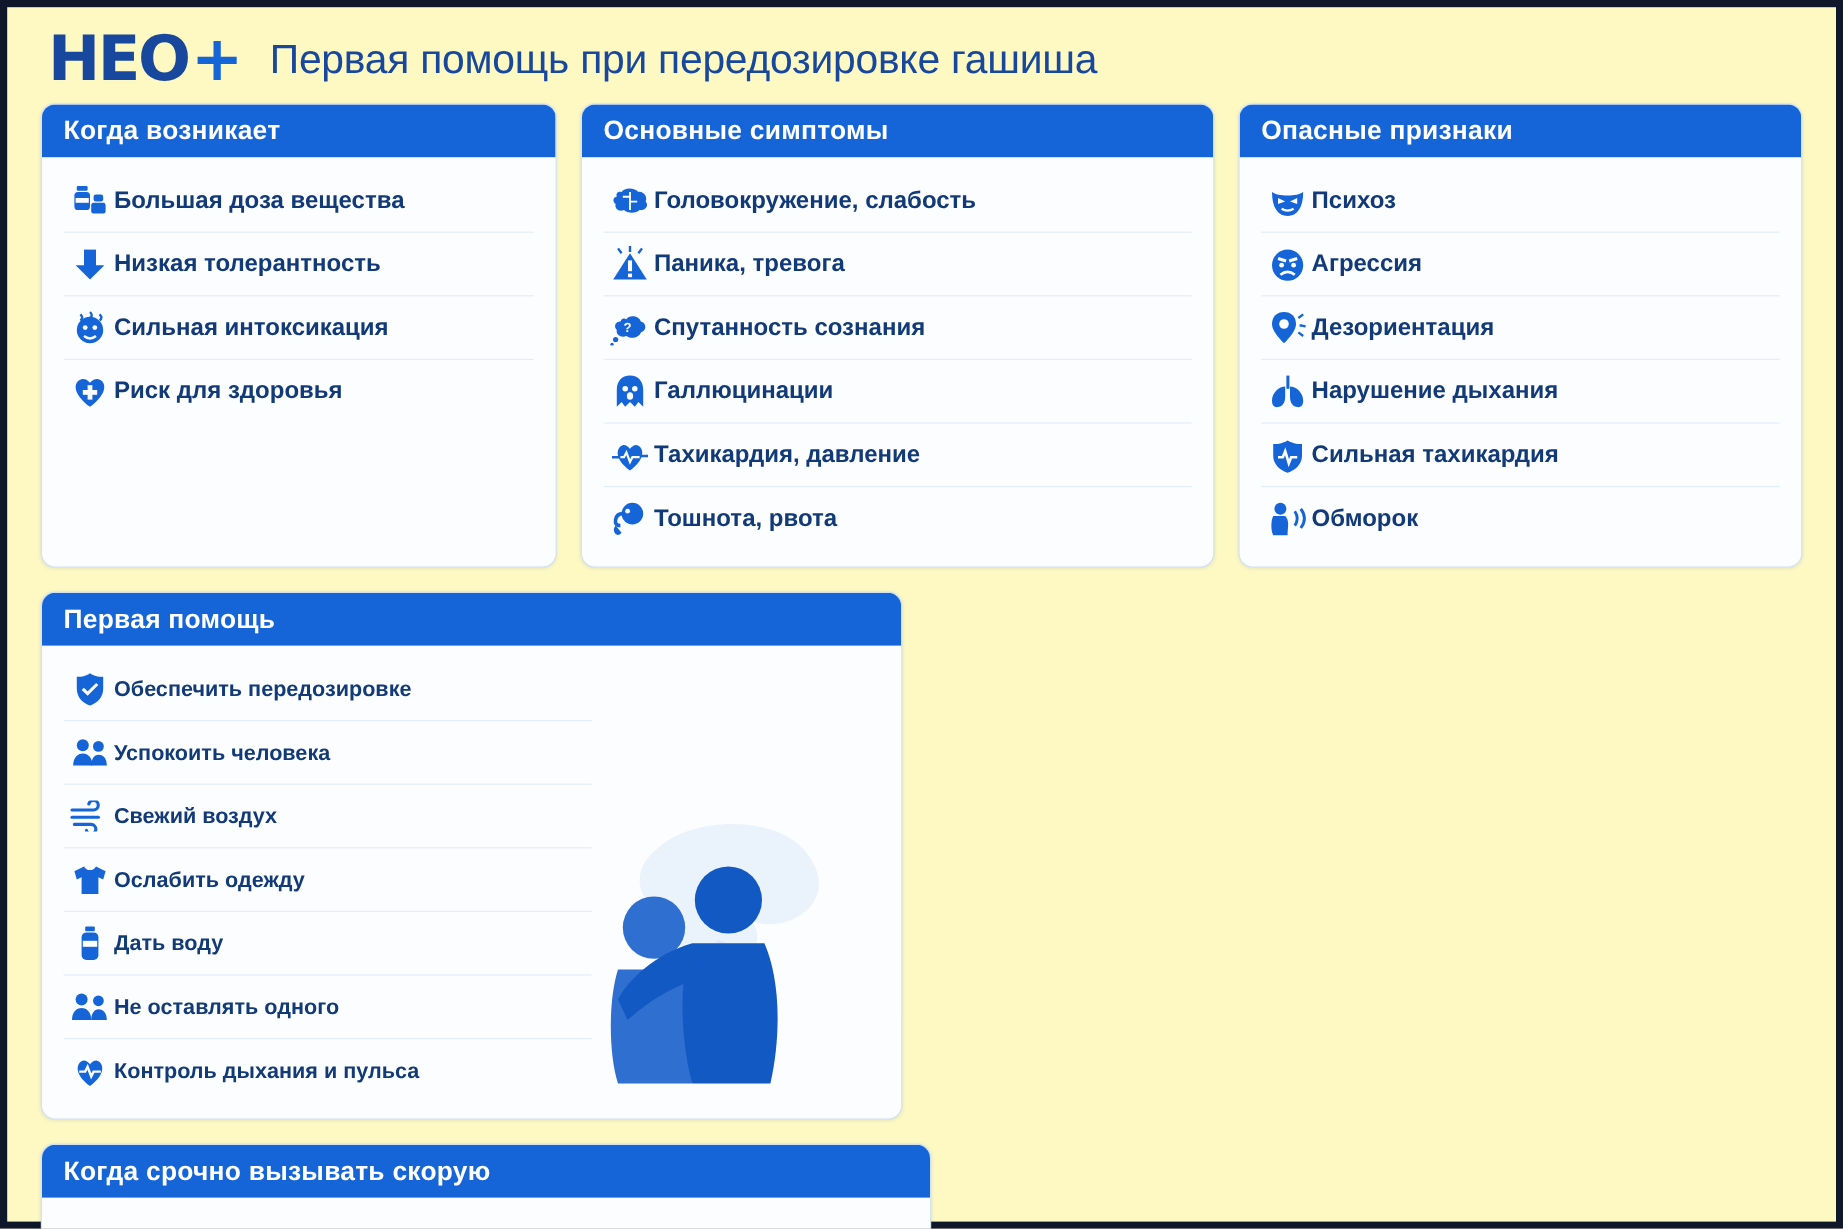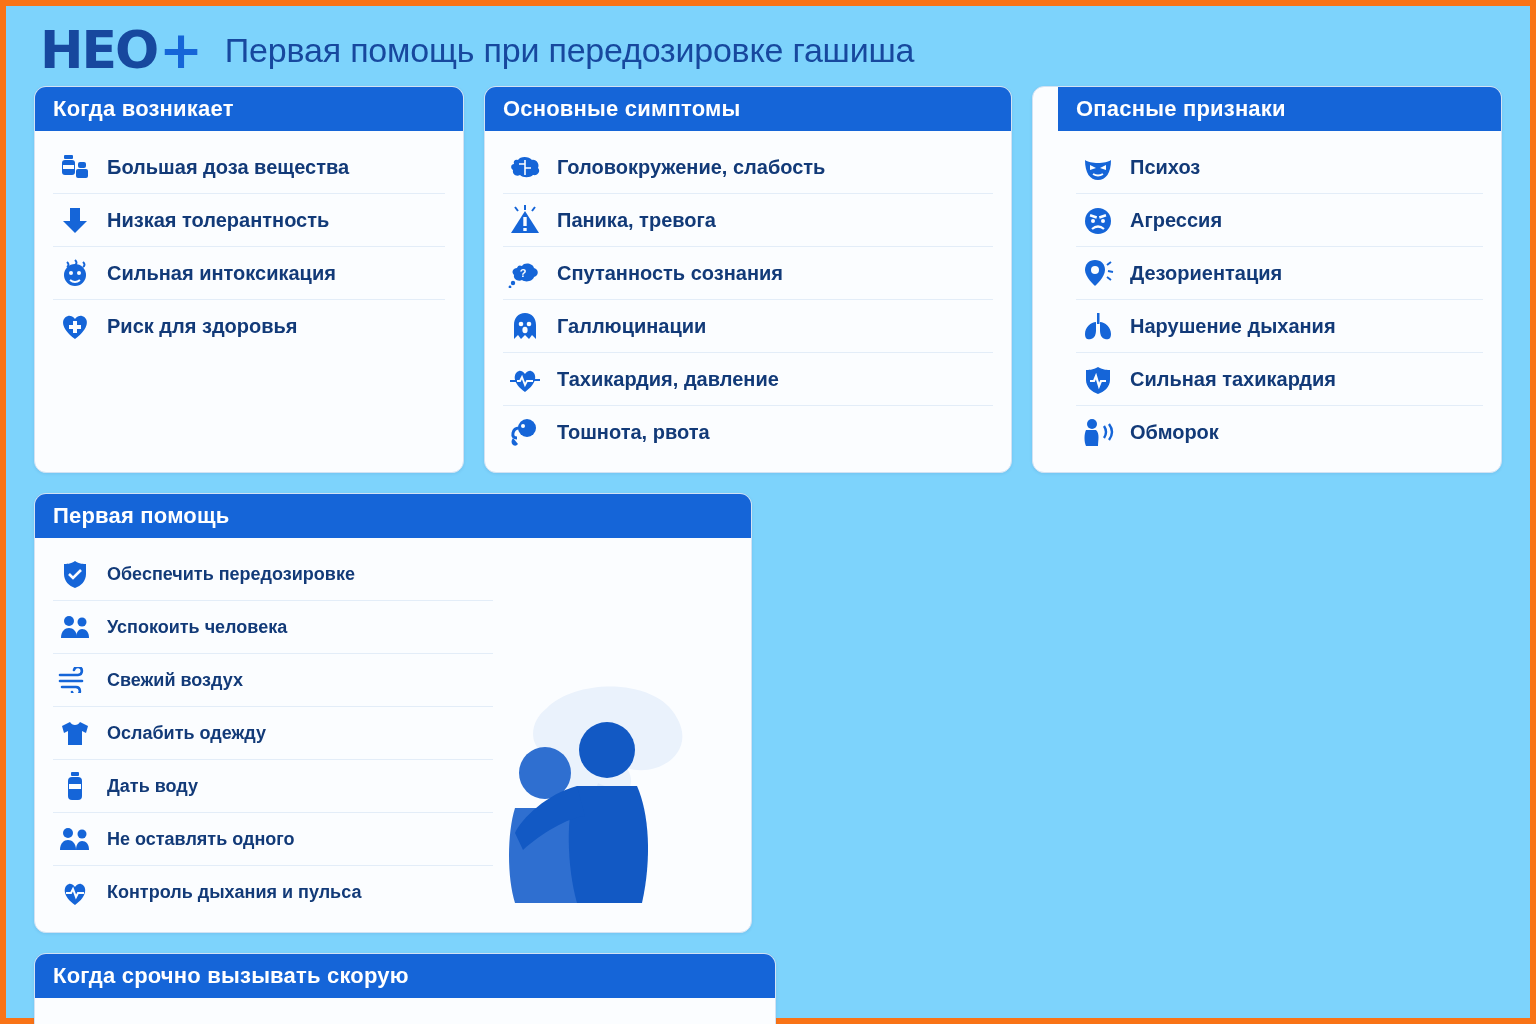--- a/index.html
+++ b/index.html
@@ -6,22 +6,22 @@
   body{
     width:1536px;height:1024px;
     background:#eef3fa;
     font-family:"Liberation Sans", sans-serif;
     overflow:hidden;
   }
   .page{
     position:relative;
     width:1536px;height:1024px;
     box-sizing:border-box;
-    border:6px solid #f97316;
-    background:#7dd3fc;
+    border:6px solid #0f172a;
+    background:#fef9c3;
   }
   
   .header{
     display:flex;align-items:center;gap:24px;
     padding:14px 0 6px 34px;
   }
   .logo{
     display:flex;align-items:center;
     font-size:52px;font-weight:bold;
     color:#17489e;letter-spacing:-2px;
@@ -48,41 +48,41 @@
   }
   .card-head{
     background:#1565d8;
     color:#ffffff;
     font-size:22px;font-weight:bold;
     padding:9px 18px;
     letter-spacing:.2px;
   }
   .card-body{padding:10px 18px 14px 18px;}
   .row{
-    display:flex;align-items:center;gap:12px;
+    display:flex;align-items:center;
     padding:7px 0 7px 2px;
     border-bottom:1px solid #e3edf8;
     min-height:38px;
   }
   .row:last-child{border-bottom:none;}
   .row .label{
     font-size:20px;font-weight:bold;color:#123a78;
     line-height:1.15;
   }
   .row .label.small{font-size:18px;}
   .ico{
     width:40px;min-width:40px;height:36px;
     display:flex;align-items:center;justify-content:center;
     color:#1565d8;
   }
   .ico svg{display:block;}
   
   #card-when{width:430px;}
   #card-symptoms{width:528px;}
-  #card-danger{width:470px;padding-left:25px;}
+  #card-danger{width:470px;}
   #card-firstaid{width:718px;position:relative;}
   #card-emergency{width:742px;position:relative;}
   
   .art{
     position:absolute;right:10px;bottom:0;
     pointer-events:none;
   }
   .art-people{width:300px;height:250px;right:24px;bottom:14px;}
   #card-firstaid .card-body{width:440px;}
   #card-emergency .card-body{width:420px;}

